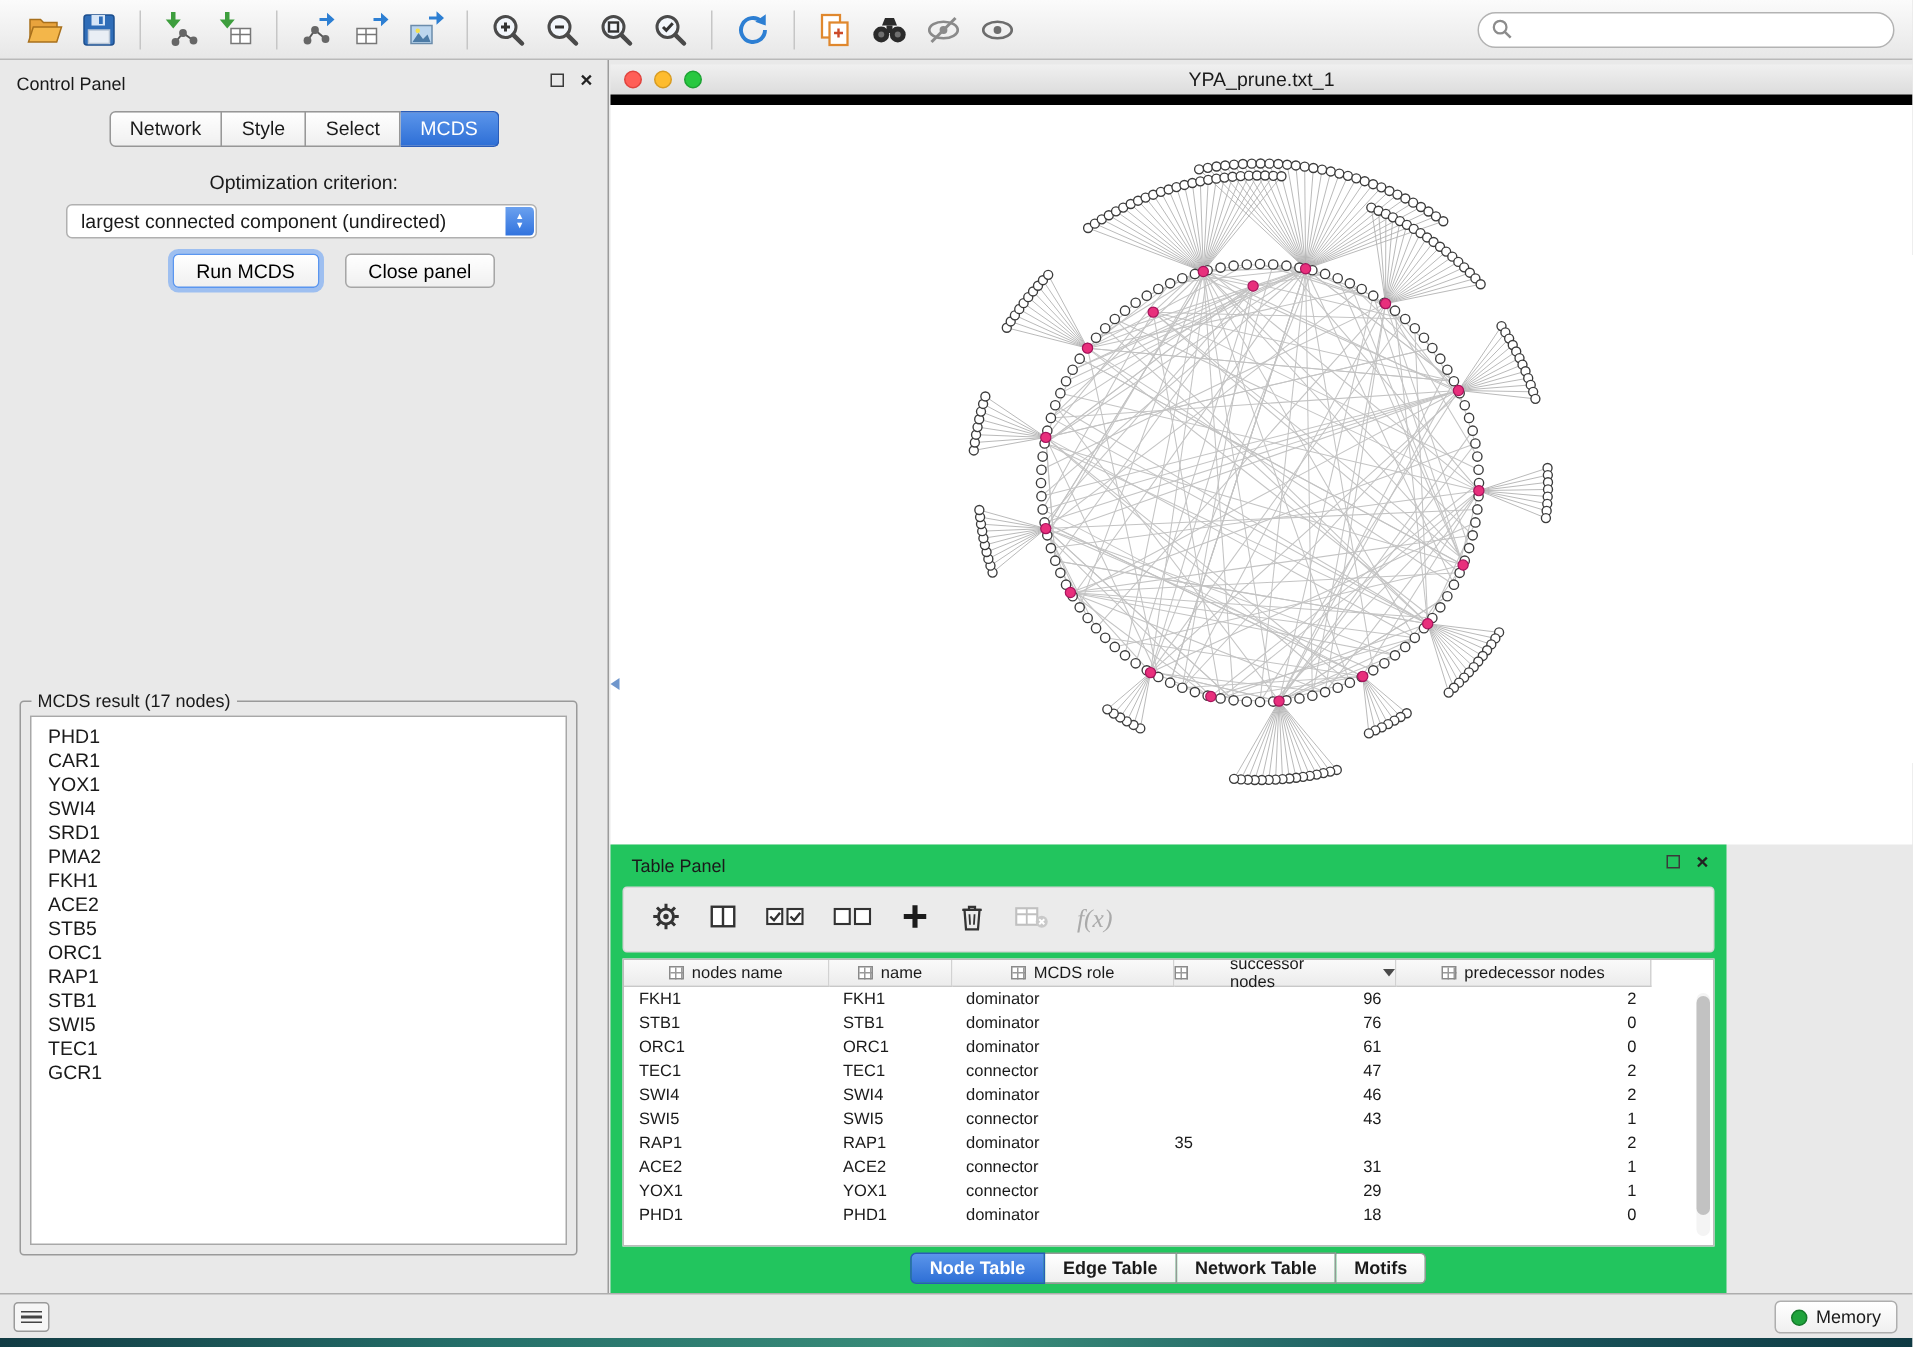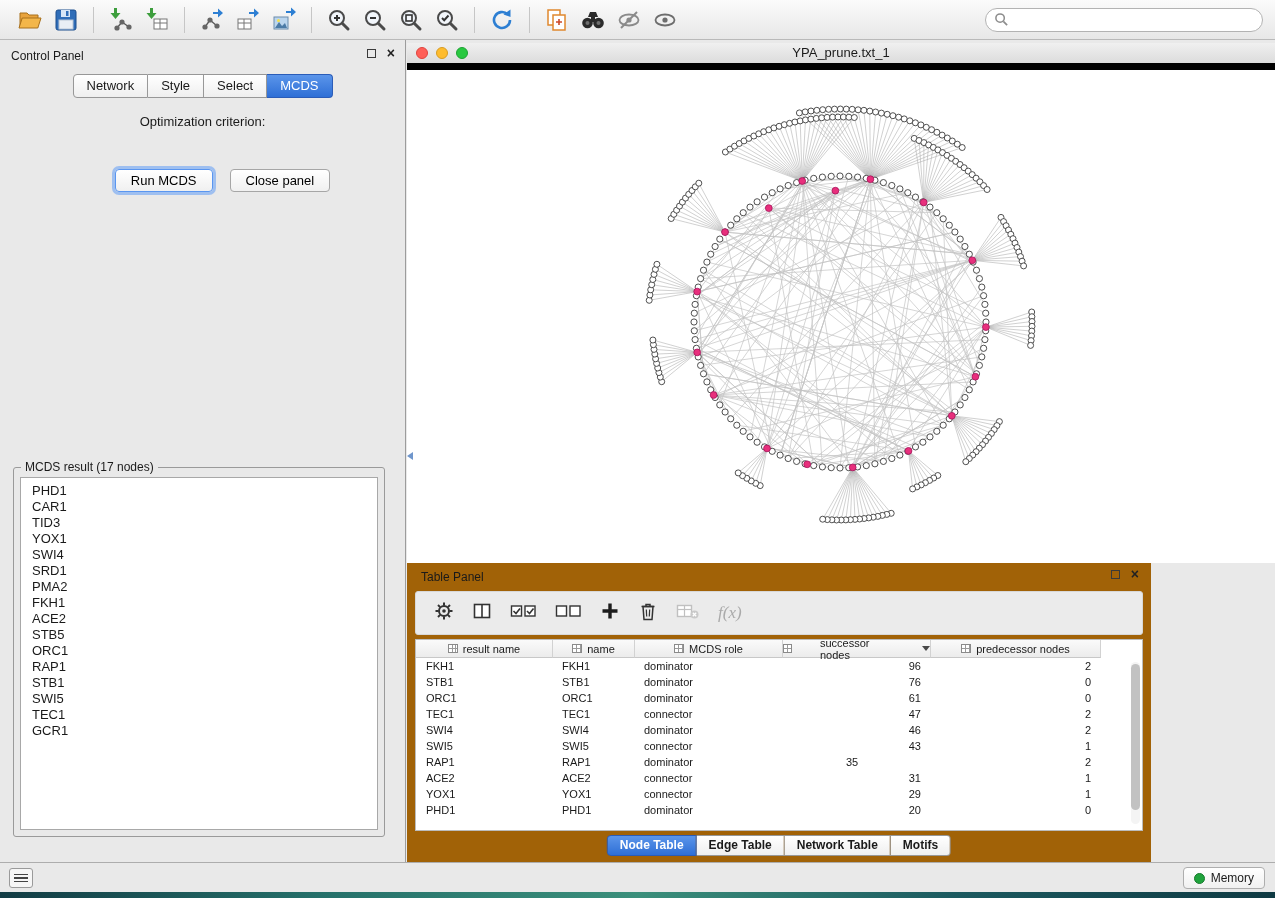--- a/index.html
+++ b/index.html
@@ -55,21 +55,21 @@
     background:linear-gradient(#f0f0f0,#dcdcdc); }
   .traffic { position:absolute; left:9px; top:4px; display:flex; gap:8px; }
   .light { width:12px; height:12px; border-radius:50%; }
   .net-title { text-align:center; font-size:13px; line-height:20px; }
   .net-black { position:absolute; top:23px; left:0; width:100%; height:7px; background:#000; }
   .net-canvas { position:absolute; top:30px; left:0; width:100%; height:493px; background:#fff; }
   .splitter-arrow { position:absolute; left:0; top:412px; width:0; height:0;
     border-top:4px solid transparent; border-bottom:4px solid transparent; border-right:6px solid #6f96cc; }
 
   
-  .table-panel { position:absolute; top:523px; left:0; width:744px; height:299px; background:#a16207; }
+  .table-panel { position:absolute; top:523px; left:0; width:744px; height:299px; background:#22c55e; }
   .tp-title { position:absolute; left:14px; top:7px; font-size:12px; }
   .tp-icons { position:absolute; right:12px; top:6px; display:flex; gap:11px; align-items:center; }
   .tp-toolbar { position:absolute; top:28px; left:8px; right:8px; height:44px;
     background:#ebebeb; border:1px solid #d8d8d8; border-radius:3px;
     display:flex; align-items:center; gap:18px; padding:0 18px; }
   .fx { font-family:"Liberation Serif", serif; font-style:italic; font-size:17px; color:#aaa; }
 
   .table-wrap { position:absolute; top:76px; left:8px; right:8px; height:192px;
     background:#fff; border:1px solid #bcbcbc; overflow:hidden; }
   .thead { display:flex; height:18px; }
@@ -255,30 +255,36 @@
     <span class="float-ico"></span>
     <span class="close-ico">×</span>
   </div>
   <div class="cp-tabs">
       <div class="seg-tab">Network</div>
       <div class="seg-tab">Style</div>
       <div class="seg-tab">Select</div>
       <div class="seg-tab active">MCDS</div>
     </div>
   <div class="opt-label">Optimization criterion:</div>
+  <div class="dropdown">
+    <span>largest connected component (undirected)</span>
+    <span class="stepper">
+        <span>▲</span>
+        <span>▼</span>
+      </span>
+  </div>
   <div class="btn-row">
     <button class="btn focused">Run MCDS</button>
     <button class="btn">Close panel</button>
   </div>
   <div class="groupbox">
     <div class="groupbox-title">MCDS result (17 nodes)</div>
     <div class="mcds-list">
         <div class="mcds-item">PHD1</div>
         <div class="mcds-item">CAR1</div>
-        <div class="mcds-item">TID3</div>
         <div class="mcds-item">YOX1</div>
         <div class="mcds-item">SWI4</div>
         <div class="mcds-item">SRD1</div>
         <div class="mcds-item">PMA2</div>
         <div class="mcds-item">FKH1</div>
         <div class="mcds-item">ACE2</div>
         <div class="mcds-item">STB5</div>
         <div class="mcds-item">ORC1</div>
         <div class="mcds-item">RAP1</div>
         <div class="mcds-item">STB1</div>
@@ -1013,21 +1019,21 @@
             <path d="M16.8 11.8l3.4 3.4M20.2 11.8l-3.4 3.4" stroke="#fff" stroke-width="1.3"></path>
           </svg>
       </span>
       <span class="fx">f(x)</span>
     </div>
 
     <div class="table-wrap">
       <div class="thead">
           <div class="th" style="width: 137px;">
             <span class="grid-ico"></span>
-            <span>result name</span>
+            <span>nodes name</span>
           </div>
           <div class="th" style="width: 82px;">
             <span class="grid-ico"></span>
             <span>name</span>
           </div>
           <div class="th" style="width: 148px;">
             <span class="grid-ico"></span>
             <span>MCDS role</span>
           </div>
           <div class="th" style="width: 148px; gap: 28px;">
@@ -1080,42 +1086,42 @@
             <div class="td" style="width: 137px; text-align: left; padding: 0px 0px 0px 10px;">SWI5</div>
             <div class="td" style="width: 82px; text-align: left; padding: 0px 0px 0px 9px;">SWI5</div>
             <div class="td" style="width: 148px; text-align: left; padding: 0px 0px 0px 9px;">connector</div>
             <div class="td" style="width: 148px; text-align: right; padding: 0px 10px 0px 0px;">43</div>
             <div class="td" style="width: 170px; text-align: right; padding: 0px 10px 0px 0px;">1</div>
           </div>
           <div class="trow">
             <div class="td" style="width: 137px; text-align: left; padding: 0px 0px 0px 10px;">RAP1</div>
             <div class="td" style="width: 82px; text-align: left; padding: 0px 0px 0px 9px;">RAP1</div>
             <div class="td" style="width: 148px; text-align: left; padding: 0px 0px 0px 9px;">dominator</div>
-            <div class="td" style="width: 148px; text-align: center; padding: 0px 10px 0px 0px;">35</div>
+            <div class="td" style="width: 148px; text-align: left; padding: 0px 10px 0px 0px;">35</div>
             <div class="td" style="width: 170px; text-align: right; padding: 0px 10px 0px 0px;">2</div>
           </div>
           <div class="trow">
             <div class="td" style="width: 137px; text-align: left; padding: 0px 0px 0px 10px;">ACE2</div>
             <div class="td" style="width: 82px; text-align: left; padding: 0px 0px 0px 9px;">ACE2</div>
             <div class="td" style="width: 148px; text-align: left; padding: 0px 0px 0px 9px;">connector</div>
             <div class="td" style="width: 148px; text-align: right; padding: 0px 10px 0px 0px;">31</div>
             <div class="td" style="width: 170px; text-align: right; padding: 0px 10px 0px 0px;">1</div>
           </div>
           <div class="trow">
             <div class="td" style="width: 137px; text-align: left; padding: 0px 0px 0px 10px;">YOX1</div>
             <div class="td" style="width: 82px; text-align: left; padding: 0px 0px 0px 9px;">YOX1</div>
             <div class="td" style="width: 148px; text-align: left; padding: 0px 0px 0px 9px;">connector</div>
             <div class="td" style="width: 148px; text-align: right; padding: 0px 10px 0px 0px;">29</div>
             <div class="td" style="width: 170px; text-align: right; padding: 0px 10px 0px 0px;">1</div>
           </div>
           <div class="trow">
             <div class="td" style="width: 137px; text-align: left; padding: 0px 0px 0px 10px;">PHD1</div>
             <div class="td" style="width: 82px; text-align: left; padding: 0px 0px 0px 9px;">PHD1</div>
             <div class="td" style="width: 148px; text-align: left; padding: 0px 0px 0px 9px;">dominator</div>
-            <div class="td" style="width: 148px; text-align: right; padding: 0px 10px 0px 0px;">20</div>
+            <div class="td" style="width: 148px; text-align: right; padding: 0px 10px 0px 0px;">18</div>
             <div class="td" style="width: 170px; text-align: right; padding: 0px 10px 0px 0px;">0</div>
           </div>
         </div>
       <div class="vscroll">
           <div class="vthumb"></div>
         </div>
     </div>
 
     <div class="bottom-tabs">
         <div class="seg-tab active">Node Table</div>

